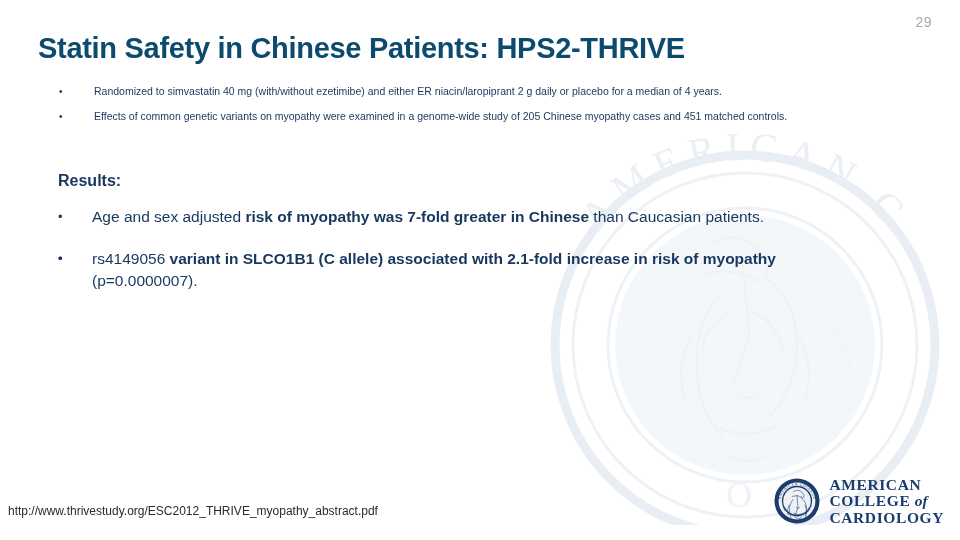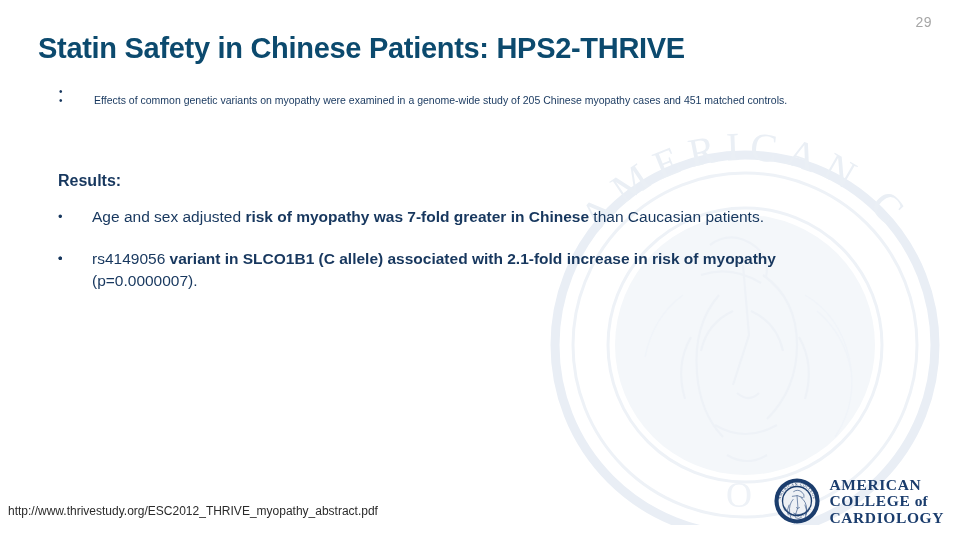--- a/index.html
+++ b/index.html
@@ -144,20 +144,21 @@
   #acc-logo-text {
     color: #1b3D6D;
     font-family: "Liberation Serif", serif;
     font-weight: bold;
     font-size: 15.5px;
     line-height: 16.5px;
     letter-spacing: 0.6px;
   }
   #acc-logo-text .line { white-space: nowrap; }
   #acc-logo-text .of {
+    font-style: italic;
     font-weight: bold;
     letter-spacing: 0;
   }
 </style>
 </head>
 <body>
 
 <div id="slide">
 
   <svg id="watermark" viewBox="0 0 470 400" aria-hidden="true">
@@ -199,20 +200,21 @@
     </g>
   </svg>
 
   <div id="page-number">29</div>
 
   <div id="title">Statin Safety in Chinese Patients: HPS2-THRIVE</div>
 
   <div class="subbullets">
     <div class="subbullet">
       <span class="dot">•</span>
+      <span>Randomized to simvastatin 40 mg (with/without ezetimibe) and either ER niacin/laropiprant 2 g daily or placebo for a median of 4 years.</span>
     </div>
     <div class="subbullet">
       <span class="dot">•</span>
       <span>Effects of common genetic variants on myopathy were examined in a genome-wide study of 205 Chinese myopathy cases and 451 matched controls.</span>
     </div>
   </div>
 
   <div id="results-heading">Results:</div>
 
   <div id="main-bullets">

